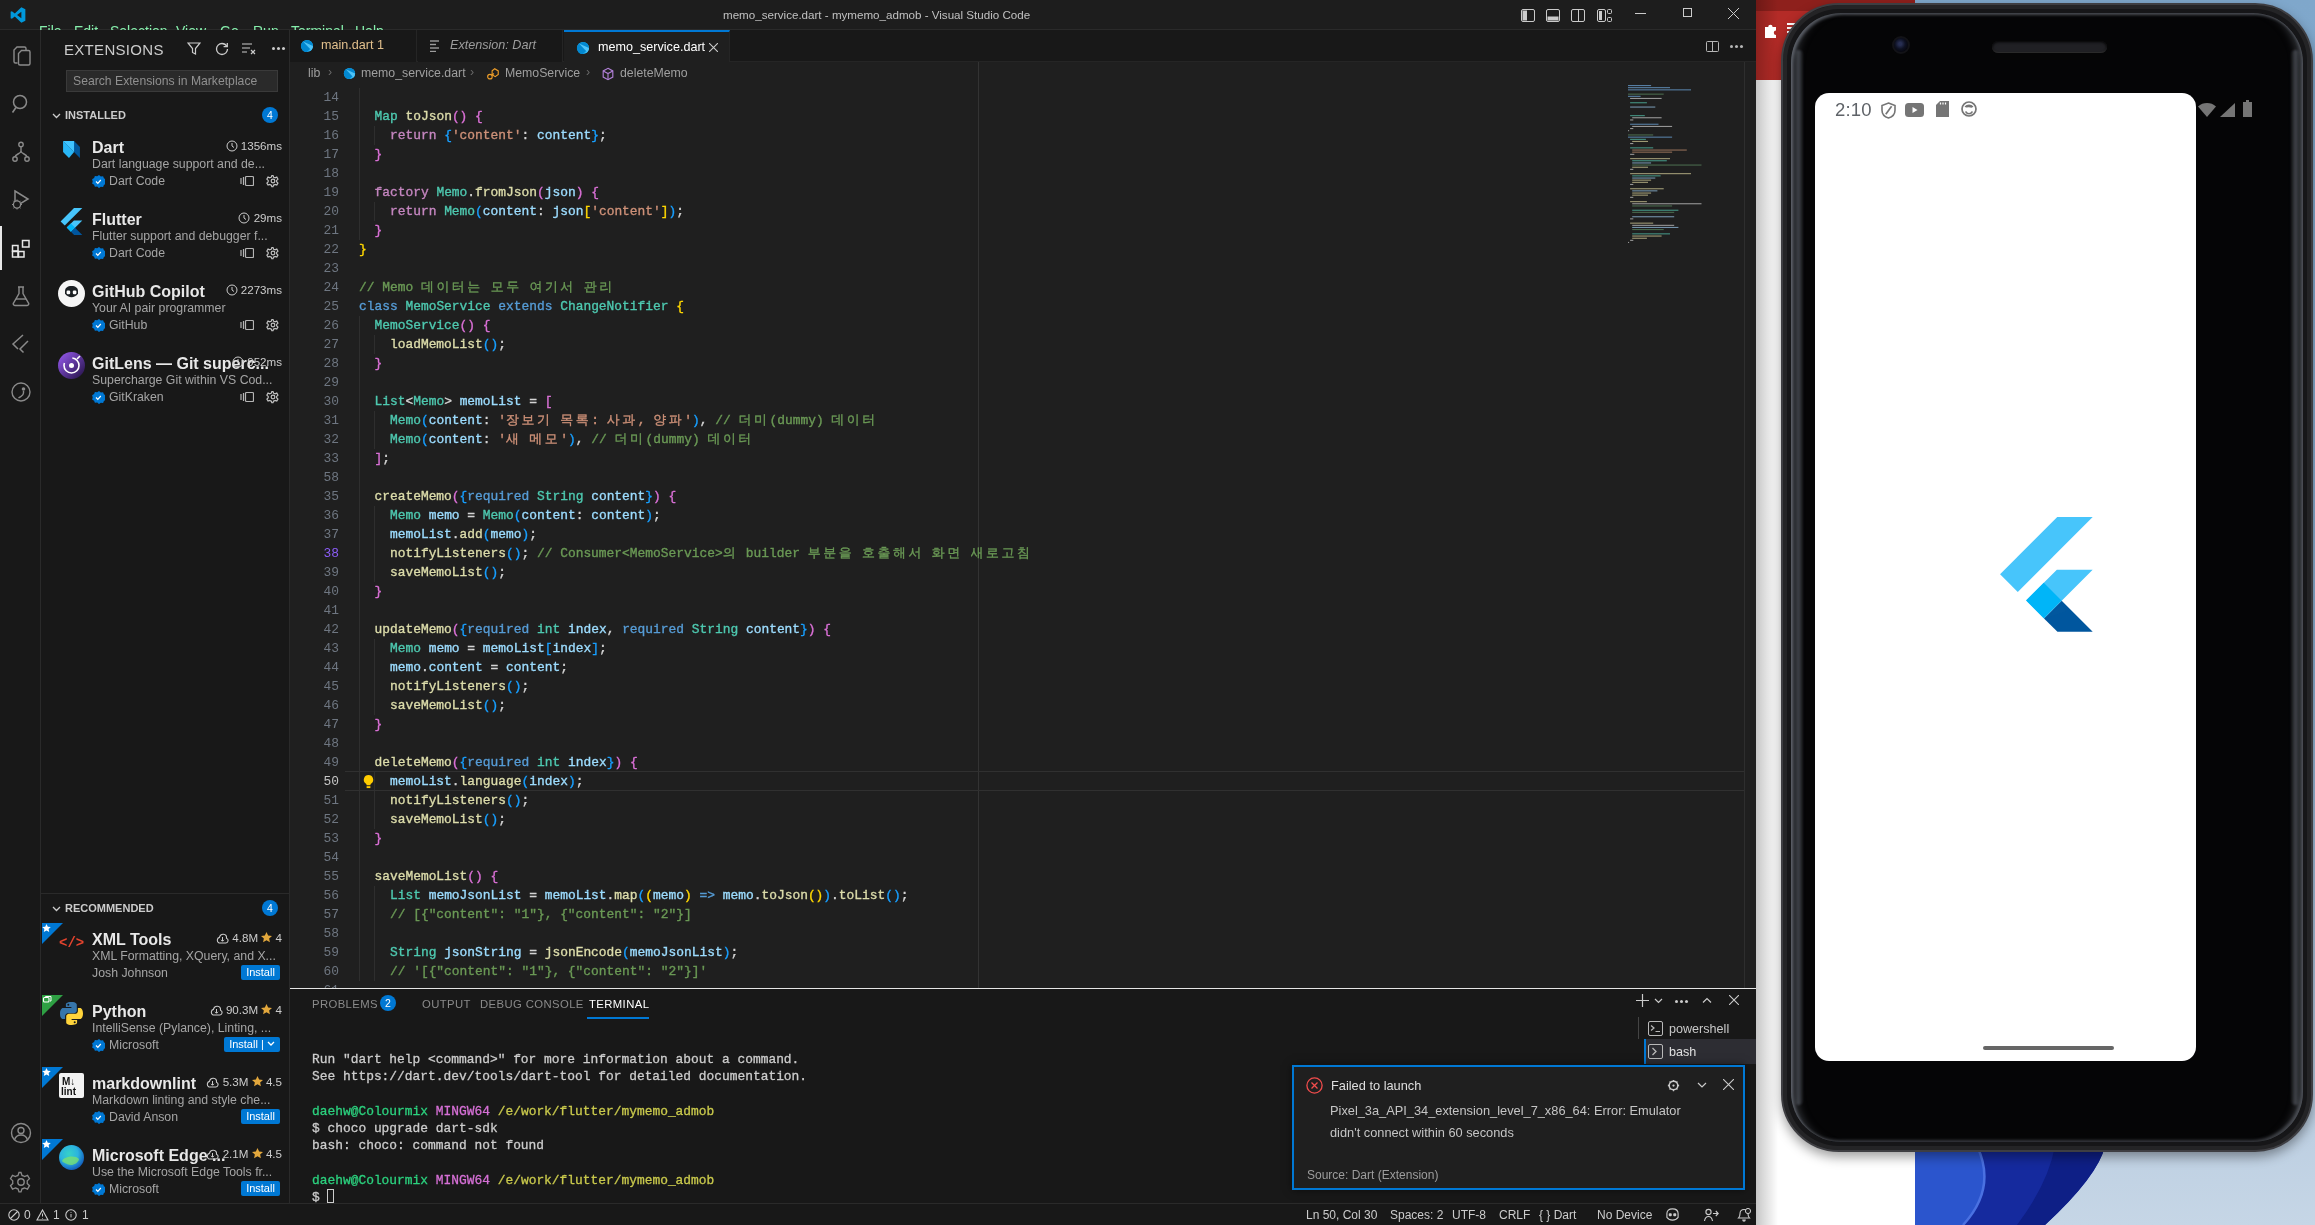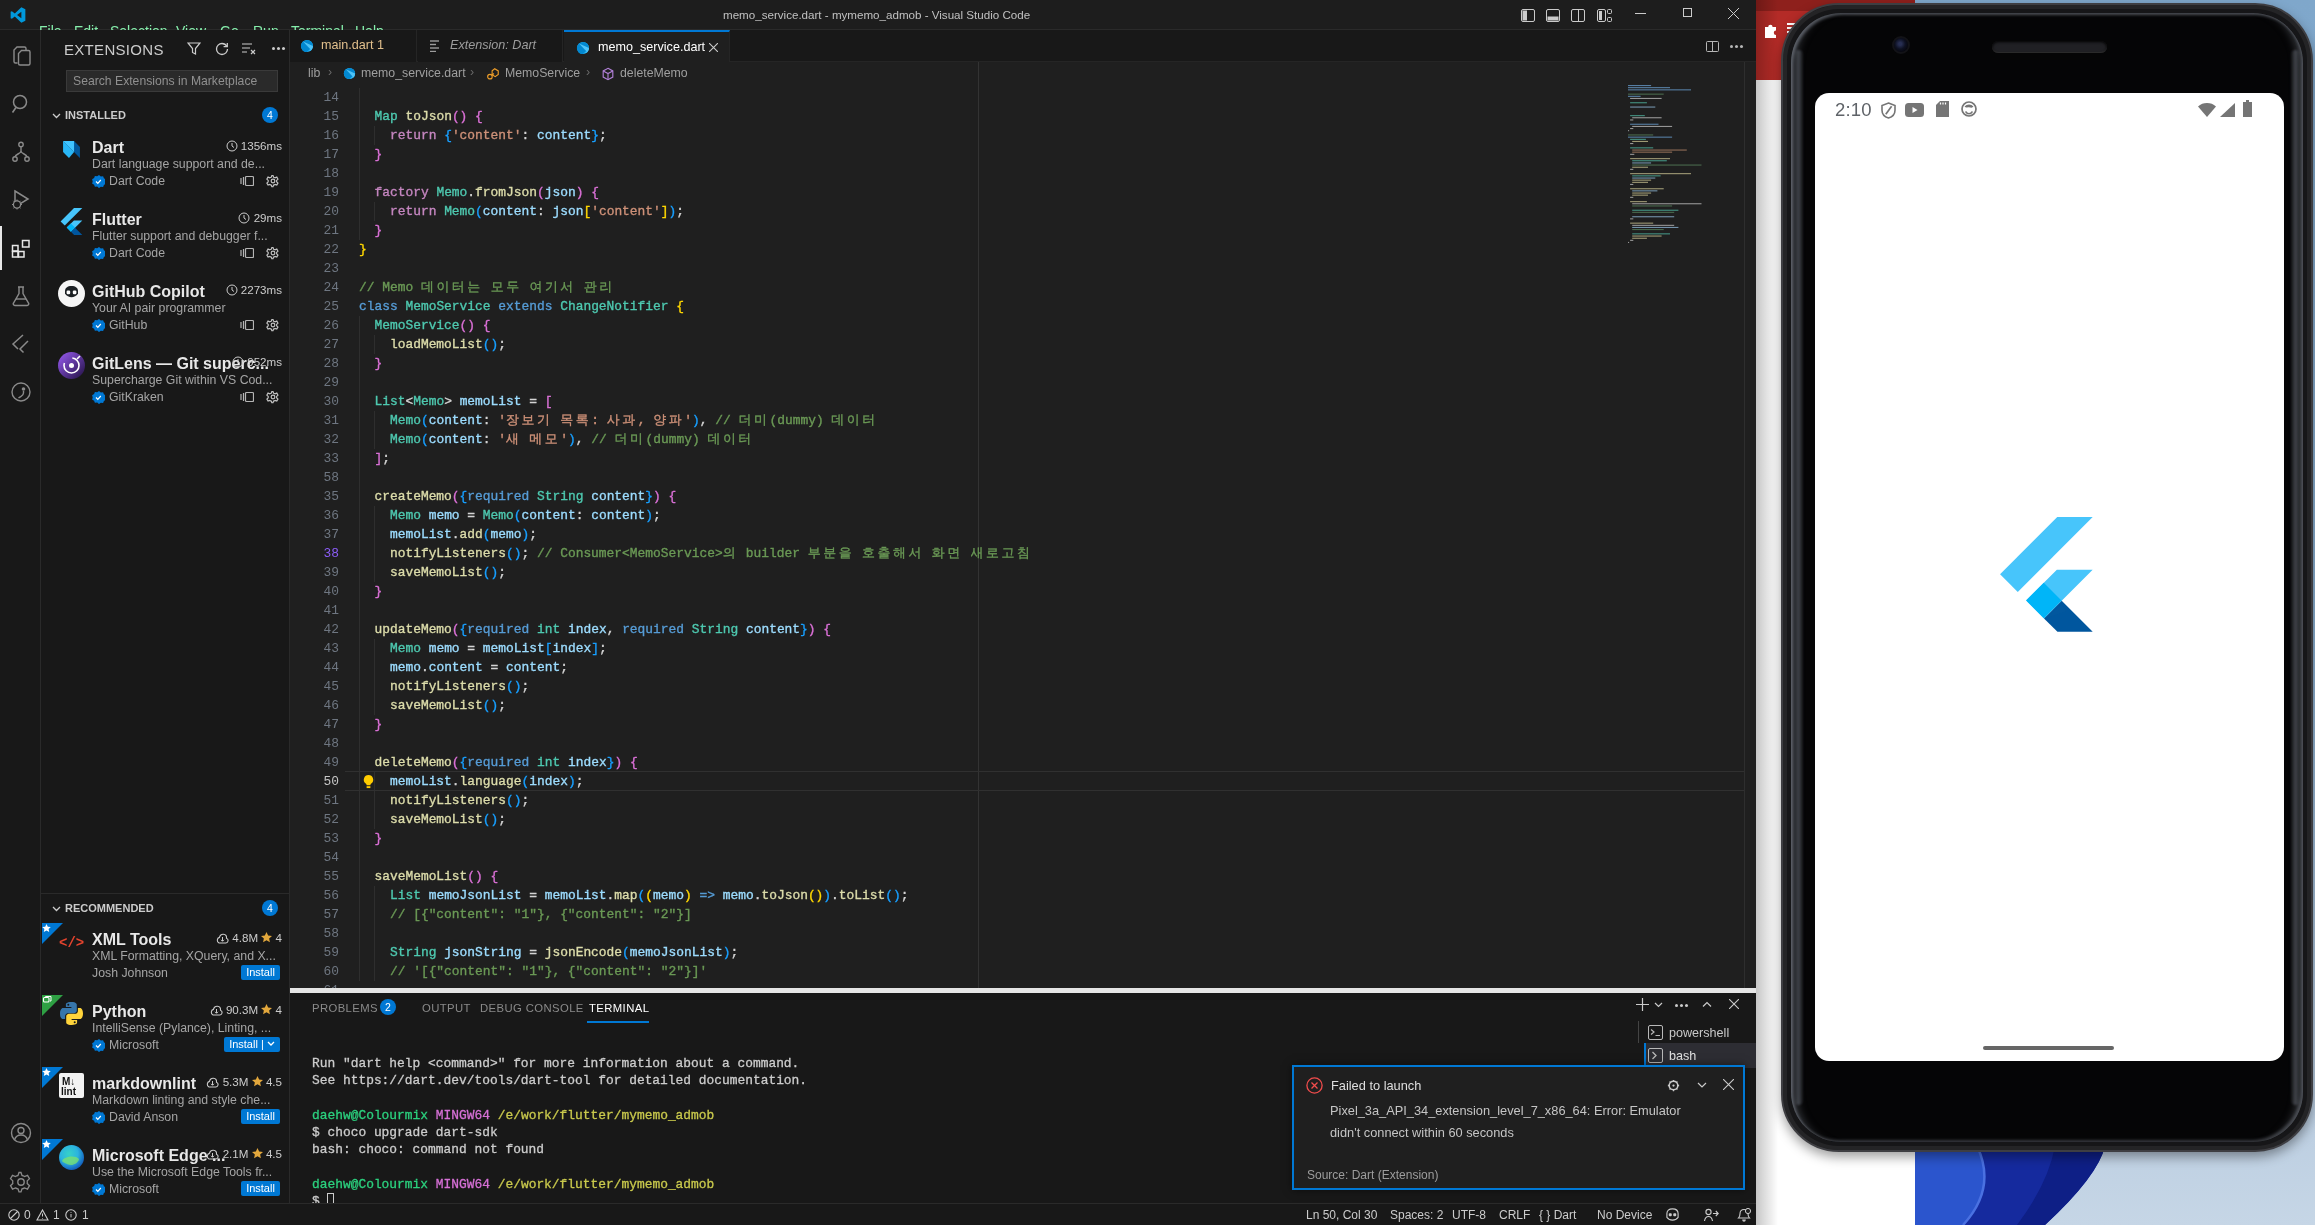--- a/index.html
+++ b/index.html
@@ -6,36 +6,36 @@
 body{font-family:"Liberation Sans",sans-serif;position:relative}
 .abs{position:absolute}
 
 #wall{left:1756px;top:0;width:559px;height:1225px;background:linear-gradient(180deg,#7fa7cb 0%,#8db1d2 55%,#b5c9de 85%,#c6d6e6 100%)}
 #redwin{left:1756px;top:0;width:159px;height:1225px;background:#fff}
 #redhead{left:0;top:0;width:100%;height:80px;background:#b42b27}
 #redtop{left:0;top:0;width:100%;height:11px;background:#8e201c}
 
 #phone{left:1781px;top:3px;width:532px;height:1149px;border-radius:58px;background:#161618;border:2px solid #3e3e42;box-shadow:inset 0 0 0 4px #242426,0 5px 12px rgba(0,0,0,.38)}
 #phonein{left:8px;top:8px;width:512px;height:1129px;border-radius:50px;background:#050506;box-shadow:inset 2px 2px 3px rgba(130,135,145,.55),inset -2px -2px 3px rgba(110,115,125,.45),inset 14px 0 10px -10px rgba(120,125,135,.5),inset -14px 0 10px -10px rgba(120,125,135,.5)}
-#scr{left:32px;top:88px;width:469px;height:968px;border-radius:14px;background:#fff}
+#scr{left:32px;top:88px;width:381px;height:968px;border-radius:14px;background:#fff}
 #cam{left:109px;top:31px;width:18px;height:18px;border-radius:50%;background:radial-gradient(circle at 44% 42%,#272e52 0 13%,#0e1122 45%,#05050a 80%);border:2px solid #131317}
 #spk{left:209px;top:36px;width:115px;height:12px;border-radius:6px;background:#202024;box-shadow:inset 0 1px 3px #000,inset 0 -1px 1px #333}
 #navbar{left:168px;top:953px;width:131px;height:4px;border-radius:2px;background:#666}
 #sttime{left:20px;top:6px;font-size:18.5px;color:#5f6368;letter-spacing:.2px}
 
 #vsc{left:0;top:0;width:1756px;height:1225px;background:#1f1f1f;color:#ccc;font-size:12.5px}
 #titlebar{left:0;top:0;width:100%;height:30px;background:#1d1d1d;border-bottom:1px solid #2a2a2a}
 .menu{position:absolute;top:23px;color:#86efac;font-size:14px}
 #wintitle{position:absolute;top:8px;left:723px;color:#c0c0c0;font-size:11.6px}
 #actbar{left:0;top:30px;width:41px;height:1173px;background:#181818;border-right:1px solid #2a2a2a}
 #sidebar{left:41px;top:30px;width:249px;height:1173px;background:#181818;border-right:1px solid #2a2a2a}
 #editor{left:290px;top:30px;width:1466px;height:958px;background:#1f1f1f}
 #tabbar{left:290px;top:30px;width:1466px;height:32px;background:#181818;border-bottom:1px solid #252525}
 .tab{position:absolute;top:0;height:32px;border-right:1px solid #252525;font-size:12.6px;color:#9d9d9d}
-#panel{left:290px;top:988px;width:1466px;height:215px;background:#181818;border-top:5px solid #e5e5e5}
+#panel{left:290px;top:988px;width:1466px;height:215px;background:#181818;border-top:1px solid #e5e5e5}
 #statusbar{left:0;top:1203px;width:1756px;height:22px;background:#181818;border-top:1px solid #2a2a2a;color:#cccccc;font-size:12px}
 
 #code{left:290px;top:62px;width:1466px;height:926px}
 .ln{position:absolute;left:0;width:49px;text-align:right;color:#6e7681;font:12.9px "Liberation Mono",monospace;line-height:19px}
 .cl{position:absolute;left:69px;font:12.9px "Liberation Mono",monospace;line-height:19px;white-space:pre;color:#d4d4d4;-webkit-text-stroke:.35px currentColor}
 b{font-weight:normal}
 .k{color:#569cd6}.c{color:#c586c0}.t{color:#4ec9b0}.f{color:#dcdcaa}.v{color:#9cdcfe}.s{color:#ce9178}.m{color:#6a9955}.b1{color:#ffd700}.b2{color:#da70d6}.b3{color:#179fff}
 i.kr{font-style:normal;display:inline-block;overflow:hidden;white-space:pre;vertical-align:top;letter-spacing:2.6px}
 
 .tl{position:absolute;left:22px;font:12.9px "Liberation Mono",monospace;line-height:17.3px;white-space:pre;color:#cccccc;-webkit-text-stroke:.3px currentColor}

